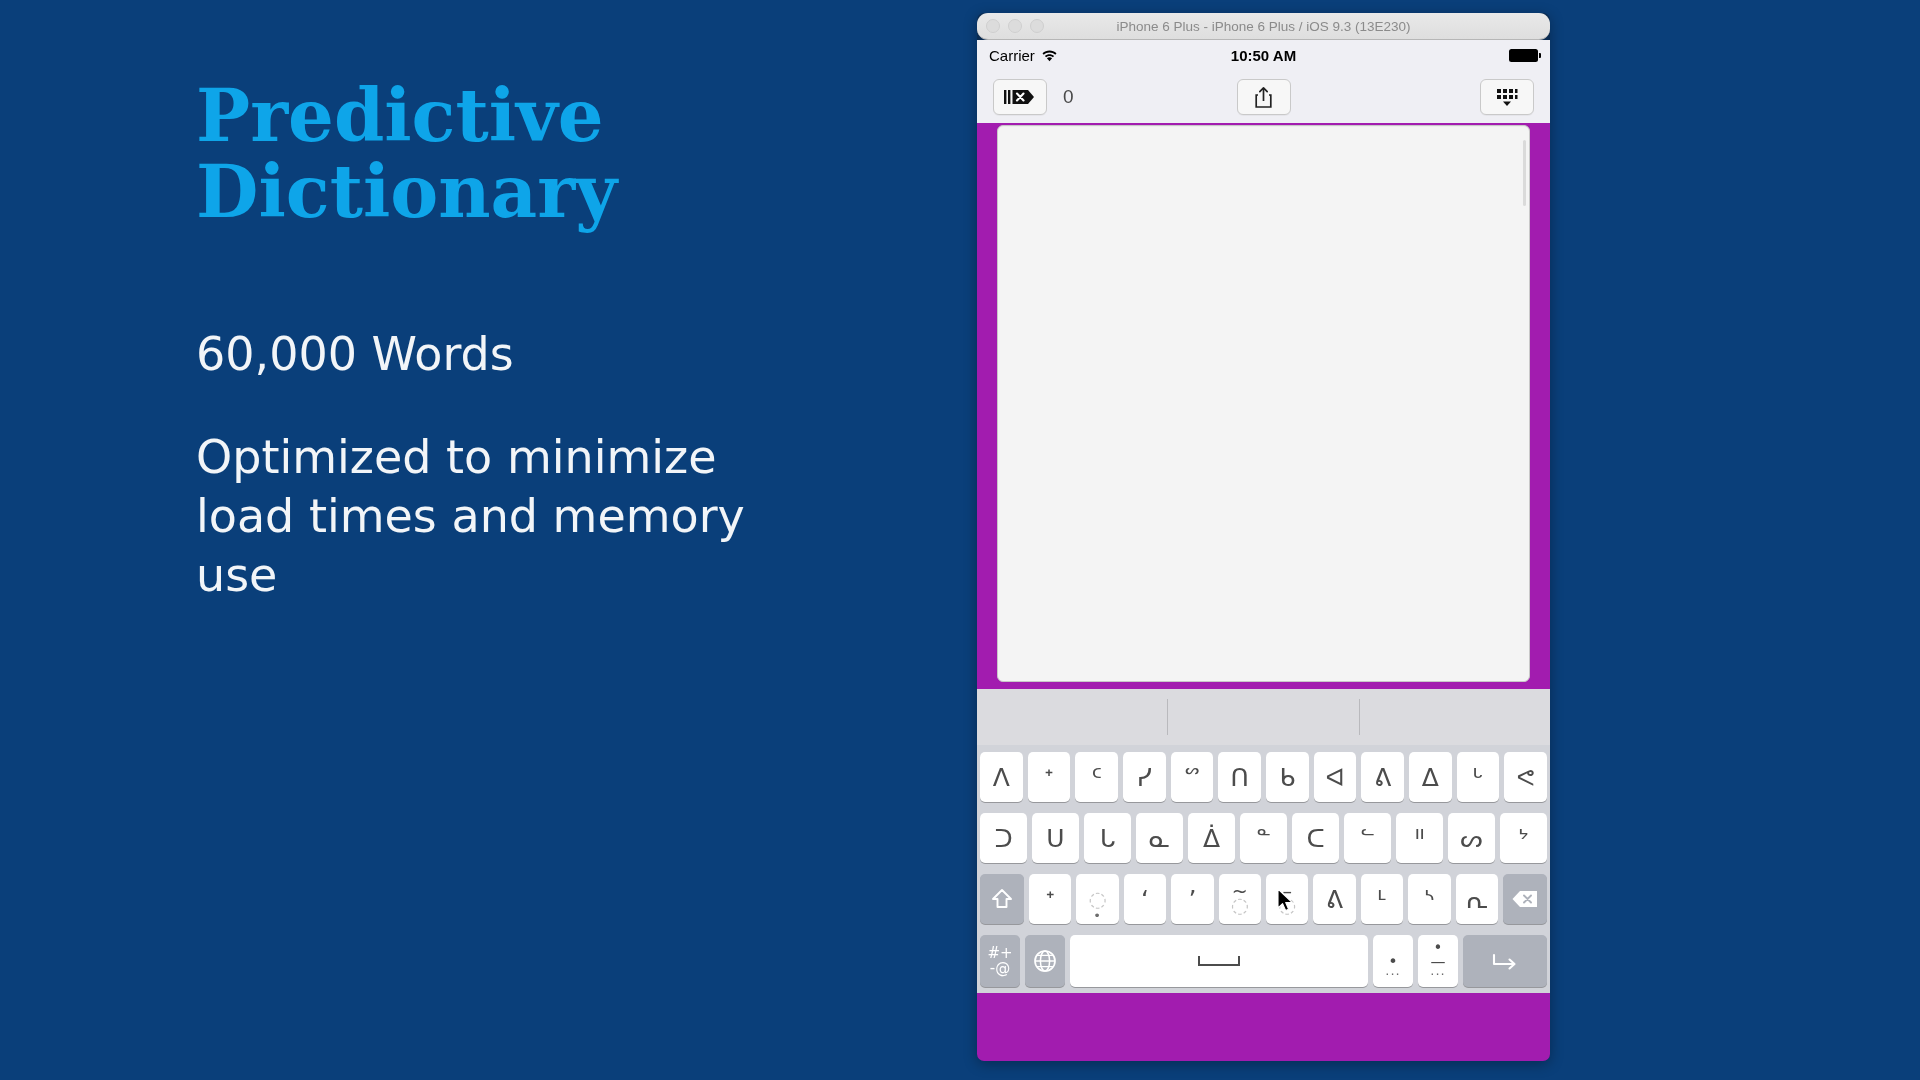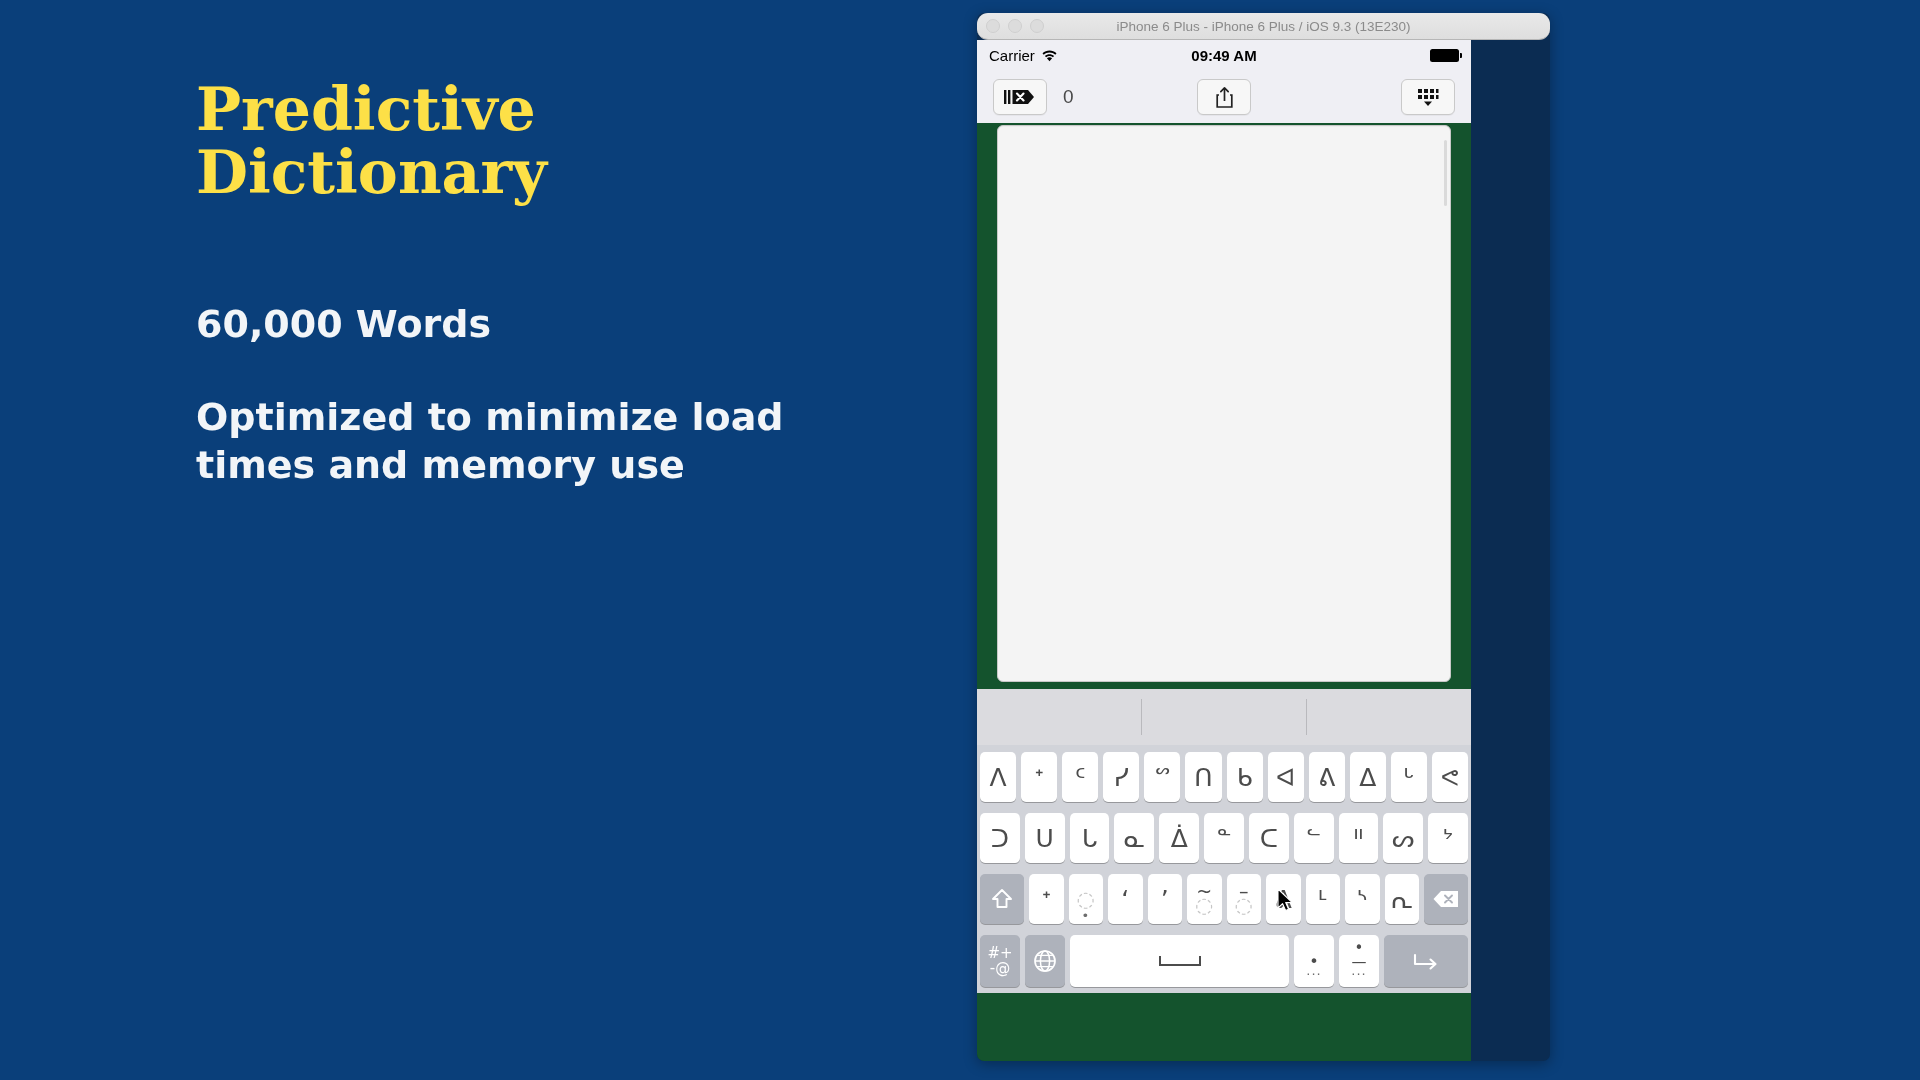--- a/index.html
+++ b/index.html
@@ -23,30 +23,30 @@
   
   .left-col {
     position: absolute;
     left: 196px;
     top: 78px;
     width: 700px;
   }
   .slide-title {
     font-family: "DejaVu Serif", serif;
     font-weight: bold;
-    font-size: 60px;
-    color: #fde047;
+    font-size: 72px;
+    color: #0ea5e9;
     letter-spacing: 0px;
     line-height: 1.05;
     margin: 0;
   }
   .bullet {
     font-family: "DejaVu Sans", sans-serif;
-    font-weight: 700;
-    font-size: 38px;
+    font-weight: 400;
+    font-size: 46px;
     color: #f2f5f8;
     line-height: 1.28;
     margin: 0;
   }
   .bullet-1 { margin-top: 96px; }
   .bullet-2 { margin-top: 44px; width: 610px; }
 
   
   .sim-window {
     position: absolute;
@@ -87,23 +87,23 @@
     width: 100%;
     text-align: center;
     font-size: 13.5px;
     color: #8b8b8b;
     font-family: "Liberation Sans", sans-serif;
   }
 
   
   .ios-screen {
     position: relative;
-    width: 494px;
+    width: 573px;
     height: 1022px;
-    background: #14532d;
+    background: #a21caf;
     overflow: hidden;
   }
   .statusbar {
     height: 31px;
     background: #efeff4;
     display: flex;
     align-items: center;
     padding: 0 12px;
     position: relative;
     font-size: 15px;
@@ -321,21 +321,21 @@
         <div class="sb-left">
           <span class="sb-carrier">Carrier</span>
           <span>
             <svg class="wifi-icon" width="17" height="13" viewBox="0 0 17 13">
               <path d="M8.5 12.2 L5.9 9.2 C7.4 7.9 9.6 7.9 11.1 9.2 Z" fill="#000"></path>
               <path d="M3.9 7.0 C6.6 4.6 10.4 4.6 13.1 7.0 L11.9 8.3 C9.9 6.5 7.1 6.5 5.1 8.3 Z" fill="#000"></path>
               <path d="M1.5 4.3 C5.5 0.6 11.5 0.6 15.5 4.3 L14.3 5.7 C11.0 2.6 6.0 2.6 2.7 5.7 Z" fill="#000"></path>
             </svg>
           </span>
         </div>
-        <div class="sb-time">09:49 AM</div>
+        <div class="sb-time">10:50 AM</div>
         <div class="sb-right">
           <span class="battery"></span>
         </div>
       </div>
 
       <div class="app-toolbar">
         <div class="tb-btn">
           <svg width="34" height="18" viewBox="0 0 34 18">
             <rect x="1" y="2" width="2.4" height="14" fill="#111"></rect>
             <rect x="5" y="2" width="2.4" height="14" fill="#111"></rect>

